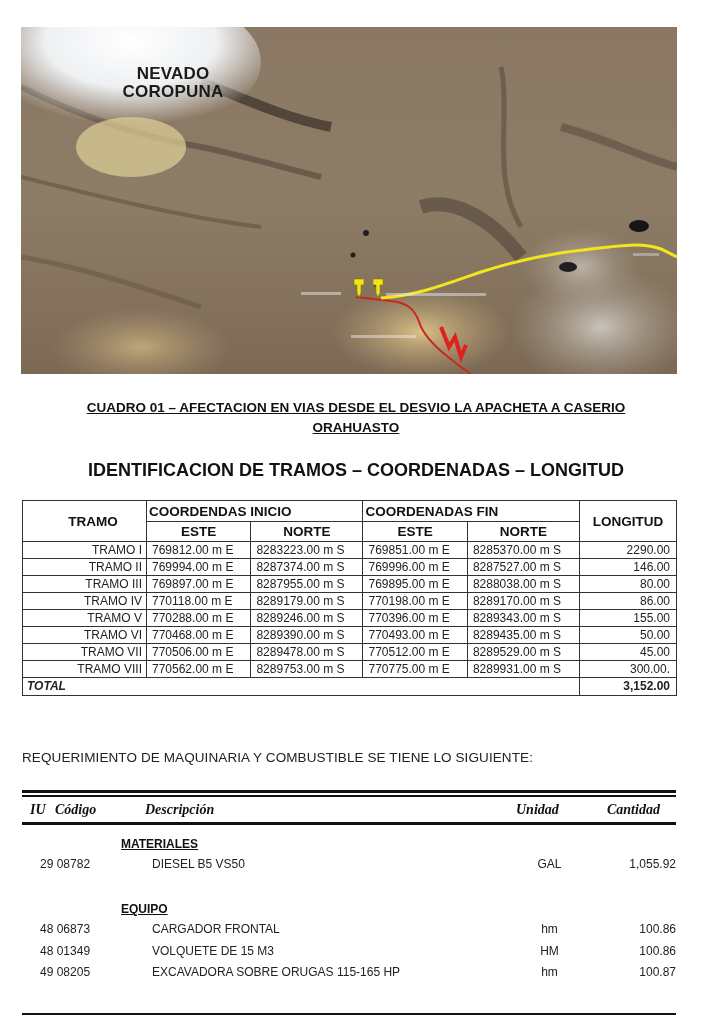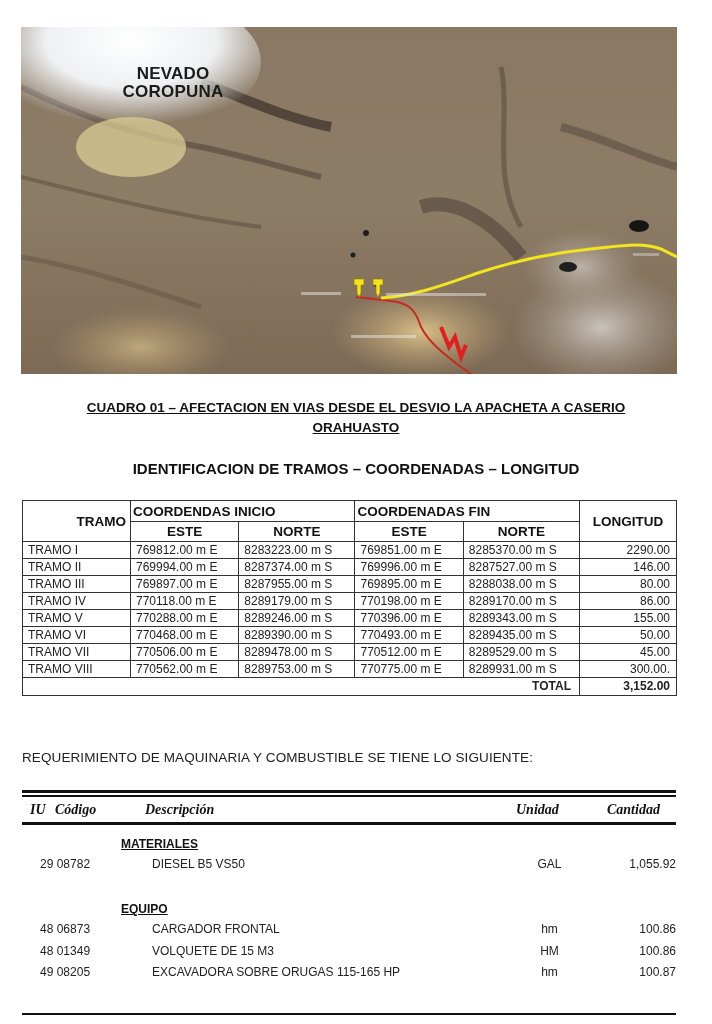--- a/index.html
+++ b/index.html
@@ -6,35 +6,35 @@
   body { width: 712px; height: 1024px; position: relative; overflow: hidden; font-family: "Liberation Sans", sans-serif; color: #1a1a1a; }
 
   
   .map { position: absolute; left: 21px; top: 27px; width: 656px; height: 347px; overflow: hidden; background: #8c7a63; }
   .map svg { display: block; width: 100%; height: 100%; }
   .map-label { position: absolute; left: 92px; top: 38px; width: 120px; text-align: center; font-family: "Liberation Sans", sans-serif; font-weight: bold; font-size: 17px; line-height: 18px; color: #1b1b1b; letter-spacing: 0.2px; }
 
   
   .title { position: absolute; left: 40px; width: 632px; top: 398px; text-align: center; font-family: "Liberation Sans", sans-serif; font-weight: bold; font-size: 13.5px; line-height: 20px; color: #111; }
   .title span { text-decoration: underline; }
-  .subtitle { position: absolute; left: 40px; width: 632px; top: 460px; text-align: center; font-weight: bold; font-size: 15px; color: #111; }
+  .subtitle { position: absolute; left: 40px; width: 632px; top: 460px; text-align: center; font-weight: bold; font-size: 18px; color: #111; }
 
   
   table.coords { position: absolute; left: 22px; top: 500px; width: 655px; border-collapse: collapse; font-family: "Liberation Sans", sans-serif; font-size: 12px; color: #222; }
   table.coords td, table.coords th { border: 1px solid #333; padding: 0 4px; height: 16px; line-height: 15px; white-space: nowrap; }
   table.coords th { font-weight: bold; font-size: 13.5px; color: #111; }
   table.coords th.grp { text-align: left; padding-left: 2px; height: 20px; }
   table.coords th.sub { text-align: center; height: 19px; }
-  table.coords th.tramo { text-align: right; padding-left: 5px; width: 98px; }
+  table.coords th.tramo { text-align: center; padding-left: 21px; width: 98px; }
   table.coords th.long { text-align: center; width: 88px; }
-  table.coords td.name { text-align: left; padding-left: 5px; }
+  table.coords td.name { text-align: right; padding-left: 5px; }
   table.coords td.c { text-align: left; padding-left: 5px; }
   table.coords td.num { text-align: right; padding-right: 6px; }
   table.coords tr.total td { height: 17px; }
-  table.coords td.total-label { text-align: right; font-weight: bold; padding-right: 8px; border-right: 1px solid #333; }
+  table.coords td.total-label { font-weight: bold; padding-right: 8px; border-right: 1px solid #333; font-style: italic; }
   table.coords td.total-val { text-align: right; font-weight: bold; padding-right: 6px; }
 
   
   .req-heading { position: absolute; left: 22px; top: 750px; font-size: 13.5px; color: #222; letter-spacing: 0.1px; }
 
   .rule-double { position: absolute; left: 22px; width: 654px; top: 790px; height: 7px; border-top: 3px solid #111; border-bottom: 2px solid #111; box-sizing: border-box; }
   .rule-thick { position: absolute; left: 22px; width: 654px; top: 822px; height: 3px; background: #111; }
   .rule-bottom { position: absolute; left: 22px; width: 654px; top: 1013px; height: 2px; background: #111; }
 
   .hdr { position: absolute; top: 802px; font-family: "Liberation Serif", serif; font-style: italic; font-weight: bold; font-size: 14px; color: #111; }

